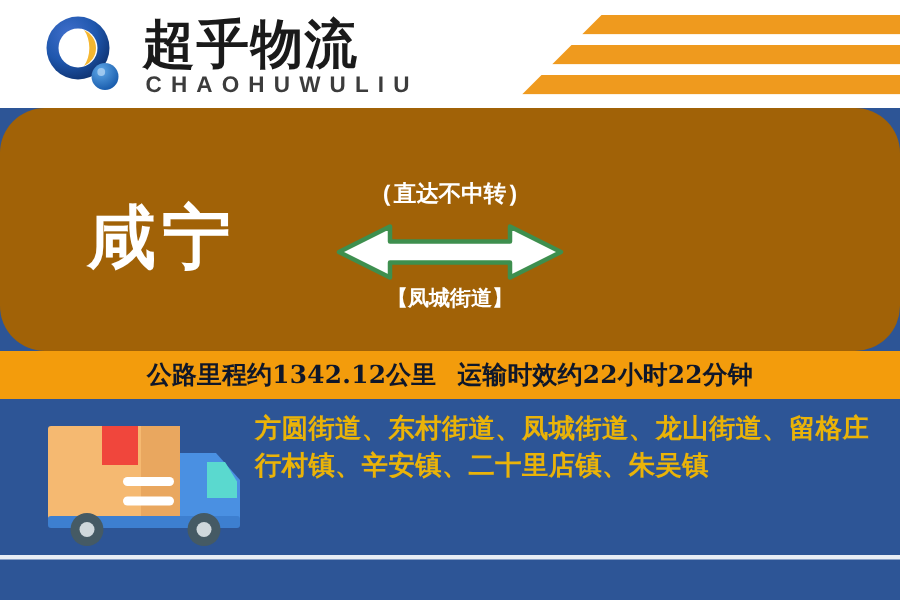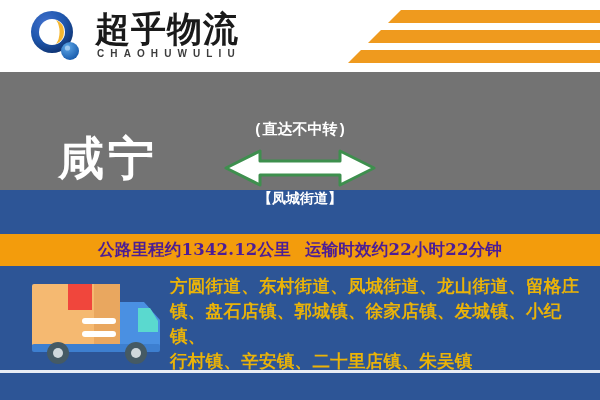--- a/index.html
+++ b/index.html
@@ -36,21 +36,21 @@
     font-family: "DejaVu Serif", "Liberation Serif", serif;
     font-weight: 700;
     font-size: 35px;
     letter-spacing: 1px;
     color: #1a1a1a;
     white-space: nowrap;
   }
   .brand-en {
     position: absolute;
     left: 97px; top: 48px;
-    font-size: 10px;
+    font-size: 15px;
     font-weight: 700;
     letter-spacing: 6.1px;
     color: #3c3c3c;
     white-space: nowrap;
   }
   .stripes {
     position: absolute;
     right: 0; top: 10px;
     width: 260px; height: 56px;
   }
@@ -61,22 +61,23 @@
     background: #ef9a1e;
   }
   .stripe-1 { top: 0;  width: 212px; clip-path: polygon(13px 0, 100% 0, 100% 100%, 0 100%); }
   .stripe-2 { top: 20px; width: 232px; clip-path: polygon(13px 0, 100% 0, 100% 100%, 0 100%); }
   .stripe-3 { top: 40px; width: 252px; clip-path: polygon(13px 0, 100% 0, 100% 100%, 0 100%); }
 
   
   .route {
     position: absolute;
     left: 0; top: 72px;
-    width: 600px; height: 118px;
-    background: #737373;
+    width: 600px; height: 162px;
+    background: #a16207;
+    border-radius: 30px;
   }
   .city {
     position: absolute;
     top: 56px;
     font-family: "DejaVu Serif", "Liberation Serif", serif;
     font-weight: 700;
     font-size: 46px;
     letter-spacing: 4px;
     color: #ffffff;
     white-space: nowrap;
@@ -118,21 +119,21 @@
     width: 600px; height: 32px;
     background: #f39c0c;
     display: flex;
     align-items: center;
     justify-content: center;
   }
   .infobar-text {
     font-family: "DejaVu Serif", "Liberation Serif", serif;
     font-weight: 700;
     font-size: 16.5px;
-    color: #4c1d95;
+    color: #0f172a;
     white-space: nowrap;
     letter-spacing: 0.2px;
   }
   .infobar-gap { display: inline-block; width: 14px; }
 
   
   .coverage {
     position: absolute;
     left: 0; top: 266px;
     width: 600px; height: 134px;
@@ -240,20 +241,19 @@
 
         <circle cx="32" cy="79" r="11" fill="#455a64"></circle>
         <circle cx="32" cy="79" r="5" fill="#cfd8dc"></circle>
         <circle cx="110" cy="79" r="11" fill="#455a64"></circle>
         <circle cx="110" cy="79" r="5" fill="#cfd8dc"></circle>
       </svg>
     </div>
 
     <div class="towns">
       <div>方圆街道、东村街道、凤城街道、龙山街道、留格庄</div>
-      <div>镇、盘石店镇、郭城镇、徐家店镇、发城镇、小纪镇、</div>
       <div>行村镇、辛安镇、二十里店镇、朱吴镇</div>
     </div>
 
     <div class="footer-rule"></div>
   </div>
 
 </div>
 
 </body></html>

